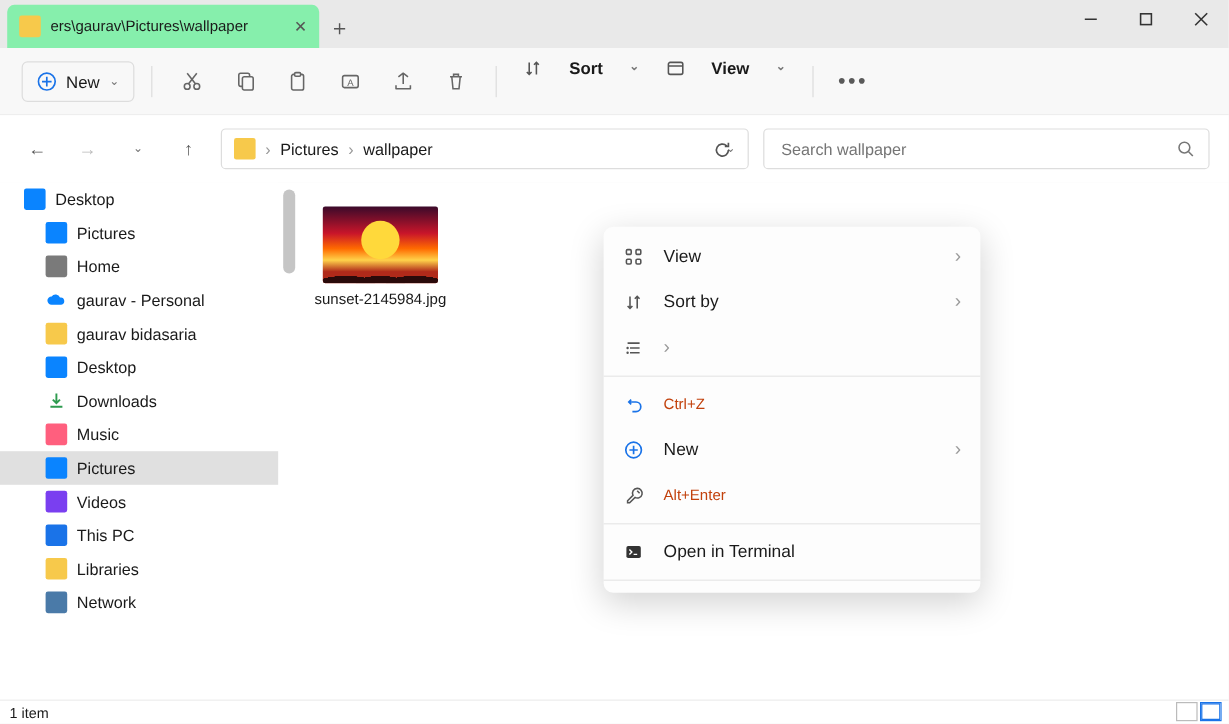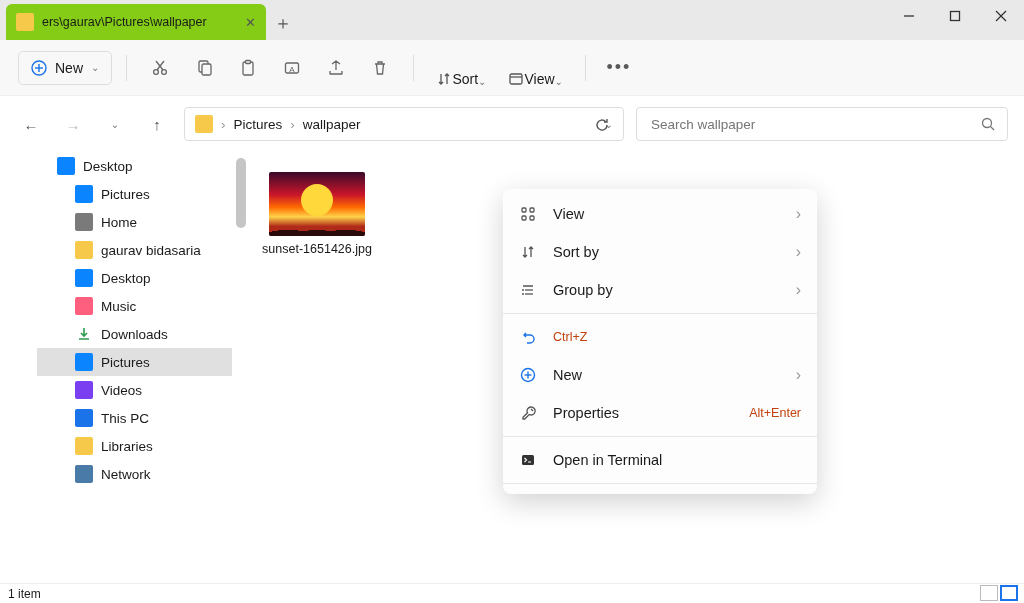--- a/index.html
+++ b/index.html
@@ -1,46 +1,46 @@
 <!DOCTYPE html>
 <html><head>
 <meta charset="utf-8">
 <style>
   * { box-sizing: border-box; font-family: "Segoe UI", Arial, sans-serif; }
   body { margin: 0; width: 1024px; height: 603px; background: #f5f5f5; overflow: hidden; position: relative; color: #1a1a1a; }
   
   
   .titlebar { height: 40px; background: #e9e9e9; display: flex; align-items: flex-end; position: relative; }
-  .tab { background: #84cc16; height: 36px; width: 260px; margin-left: 6px; border-radius: 6px 6px 0 0; display: flex; align-items: center; padding: 0 10px; gap: 8px; font-size: 12.5px; position: relative; }
+  .tab { background: #86efac; height: 36px; width: 260px; margin-left: 6px; border-radius: 6px 6px 0 0; display: flex; align-items: center; padding: 0 10px; gap: 8px; font-size: 12.5px; position: relative; }
   .tab .close { margin-left: auto; font-size: 13px; color: #555; }
   .newtab { width: 34px; height: 34px; display: flex; align-items: center; justify-content: center; font-size: 18px; color: #555; }
   .win-controls { position: absolute; right: 0; top: 0; display: flex; }
   .win-btn { width: 46px; height: 32px; display: flex; align-items: center; justify-content: center; font-size: 13px; }
   
   
   .toolbar { height: 56px; background: #f8f8f8; display: flex; align-items: center; padding: 0 18px; gap: 6px; border-bottom: 1px solid #eee; }
   .new-btn { display: flex; align-items: center; gap: 8px; height: 34px; padding: 0 12px; border: 1px solid #ddd; border-radius: 5px; font-size: 14px; }
   .tool-ico { width: 38px; height: 38px; display: flex; align-items: center; justify-content: center; color: #5a5a5a; }
   .tool-sep { width: 1px; height: 26px; background: #ddd; margin: 0 8px; }
-  .tool-text { display: flex; align-items: flex-end; gap: 0; padding: 0 8px; font-size: 14px; height: 38px; }
+  .tool-text { display: flex; align-items: flex-start; gap: 22px; padding: 0 8px; font-size: 14px; height: 38px; font-weight: bold; }
   .chev { font-size: 10px; color: #777; }
   
   
   .navrow { height: 56px; background: #fff; display: flex; align-items: center; padding: 0 16px; gap: 12px; }
   .nav-arrow { width: 30px; height: 30px; display: flex; align-items: center; justify-content: center; color: #555; font-size: 15px; }
   .address { flex: 0 0 440px; height: 34px; border: 1px solid #ddd; border-radius: 4px; display: flex; align-items: center; padding: 0 10px; gap: 8px; font-size: 13.5px; position: relative; }
   .addr-chev { margin-left: auto; }
   .refresh { width: 30px; margin-left: 4px; }
   .search { flex: 1; height: 34px; border: 1px solid #ddd; border-radius: 4px; display: flex; align-items: center; padding: 16px 12px; gap: 8px; }
   .search input { flex: 1; border: none; outline: none; font-size: 13.5px; background: transparent; }
   
   
   .main { position: absolute; top: 152px; left: 0; right: 0; bottom: 20px; display: flex; background: #fff; }
   .sidebar { width: 232px; overflow: hidden; background: #fff; }
-  .side-item { height: 28px; display: flex; align-items: center; gap: 8px; padding-left: 20px; font-size: 13.5px; white-space: nowrap; margin-left: 37px; }
+  .side-item { height: 28px; display: flex; align-items: center; gap: 8px; padding-left: 20px; font-size: 13.5px; white-space: nowrap; }
   .side-item.indent { padding-left: 38px; }
   .side-item.selected { background: #e0e0e0; }
   .side-ico { width: 18px; height: 18px; border-radius: 2px; display: inline-flex; align-items: center; justify-content: center; font-size: 11px; color: #fff; }
   .side-scroll { width: 10px; height: 70px; background: #c5c5c5; border-radius: 5px; position: absolute; left: 236px; top: 6px; }
   
   .content { flex: 1; position: relative; padding: 20px 30px; }
   .file-item { width: 110px; text-align: center; font-size: 12.5px; }
   .thumb { width: 96px; height: 64px; margin: 0 auto 6px; border-radius: 2px; background: linear-gradient(to bottom, #3a0a2a 0%, #c8152a 35%, #ff6a00 55%, #ffd24a 70%, #b02a1a 85%); position: relative; overflow: hidden; }
   .thumb .sun { width: 32px; height: 32px; border-radius: 50%; background: #ffd93b; position: absolute; top: 12px; left: 32px; }
   .thumb .palm { position: absolute; bottom: 0; left: 0; right: 0; height: 24px; background: radial-gradient(ellipse 40px 10px at 20% 100%, #2a0a0a 60%, transparent 61%), radial-gradient(ellipse 34px 10px at 50% 100%, #2a0a0a 60%, transparent 61%), radial-gradient(ellipse 40px 10px at 80% 100%, #2a0a0a 60%, transparent 61%); }
@@ -195,39 +195,47 @@
       </div>
       <div class="side-item indent">
         <span class="side-ico" style="background: rgb(10, 132, 255);"></span>
         <span>Pictures</span>
       </div>
       <div class="side-item indent">
         <span class="side-ico" style="background: rgb(122, 122, 122);"></span>
         <span>Home</span>
       </div>
       <div class="side-item indent">
+        <span class="side-ico" style="background: transparent;">
+          <svg width="18" height="12">
+            <path d="M5 10 a3.5 3.5 0 0 1 0 -7 a4 4 0 0 1 7 1 a3 3 0 0 1 1 6 z" fill="#0a84ff"></path>
+          </svg>
+        </span>
+        <span>gaurav - Personal</span>
+      </div>
+      <div class="side-item indent">
         <span class="side-ico" style="background: rgb(247, 201, 75);"></span>
         <span>gaurav bidasaria</span>
       </div>
       <div class="side-item indent">
         <span class="side-ico" style="background: rgb(10, 132, 255);"></span>
         <span>Desktop</span>
-      </div>
-      <div class="side-item indent">
-        <span class="side-ico" style="background: rgb(255, 95, 126);"></span>
-        <span>Music</span>
       </div>
       <div class="side-item indent">
         <span class="side-ico" style="background: transparent;">
           <svg width="16" height="16">
             <path d="M8 2 v8 m-3 -3 l3 3 l3 -3 M3 13 h10" fill="none" stroke="#2e9b4f" stroke-width="1.6"></path>
           </svg>
         </span>
         <span>Downloads</span>
       </div>
+      <div class="side-item indent">
+        <span class="side-ico" style="background: rgb(255, 95, 126);"></span>
+        <span>Music</span>
+      </div>
       <div class="side-item indent selected">
         <span class="side-ico" style="background: rgb(10, 132, 255);"></span>
         <span>Pictures</span>
       </div>
       <div class="side-item indent">
         <span class="side-ico" style="background: rgb(122, 63, 240);"></span>
         <span>Videos</span>
       </div>
       <div class="side-item indent">
         <span class="side-ico" style="background: rgb(26, 115, 232);"></span>
@@ -242,21 +250,21 @@
         <span>Network</span>
       </div>
     </div>
   <div class="side-scroll"></div>
   <div class="content">
     <div class="file-item">
       <div class="thumb">
         <div class="sun"></div>
           <div class="palm"></div>
       </div>
-      <div>sunset-1651426.jpg</div>
+      <div>sunset-2145984.jpg</div>
     </div>
   </div>
 </div>
 
 <div class="ctx" id="ctx">
     <div class="ctx-item">
       <span class="ctx-ico">
         <svg width="16" height="16">
           <rect x="2" y="2" width="4" height="4" fill="none" stroke="#555" stroke-width="1.3" rx="1"></rect>
           <rect x="10" y="2" width="4" height="4" fill="none" stroke="#555" stroke-width="1.3" rx="1"></rect>
@@ -279,21 +287,20 @@
     <div class="ctx-item">
       <span class="ctx-ico">
         <svg width="16" height="16">
           <line x1="3" y1="4" x2="13" y2="4" stroke="#555" stroke-width="1.5"></line>
           <line x1="5" y1="8" x2="13" y2="8" stroke="#555" stroke-width="1.3"></line>
           <line x1="5" y1="12" x2="13" y2="12" stroke="#555" stroke-width="1.3"></line>
           <circle cx="3" cy="8" r="1" fill="#555"></circle>
           <circle cx="3" cy="12" r="1" fill="#555"></circle>
         </svg>
       </span>
-      <span class="ctx-label">Group by</span>
       <span class="ctx-right" style="font-size: 16px; color: rgb(153, 153, 153);">›</span>
     </div>
     <div class="ctx-sep"></div>
     <div class="ctx-item">
       <span class="ctx-ico">
         <svg width="16" height="16">
           <path d="M4 6 h6 a4 4 0 0 1 0 8 h-3 M6 4 l-2 2 l2 2" fill="none" stroke="#1a73e8" stroke-width="1.4"></path>
         </svg>
       </span>
       <span class="ctx-right">Ctrl+Z</span>
@@ -308,21 +315,20 @@
       </span>
       <span class="ctx-label">New</span>
       <span class="ctx-right" style="font-size: 16px; color: rgb(153, 153, 153);">›</span>
     </div>
     <div class="ctx-item">
       <span class="ctx-ico">
         <svg width="16" height="16">
           <path d="M11 2 a4 4 0 0 0 -3.5 5.8 L3 12.3 V14 h1.7 l4.5 -4.5 A4 4 0 1 0 11 2 z M11 4 l2 2" fill="none" stroke="#555" stroke-width="1.3"></path>
         </svg>
       </span>
-      <span class="ctx-label">Properties</span>
       <span class="ctx-right">Alt+Enter</span>
     </div>
     <div class="ctx-sep"></div>
     <div class="ctx-item">
       <span class="ctx-ico">
         <svg width="16" height="16">
           <rect x="2" y="3" width="12" height="10" rx="1.5" fill="#333"></rect>
           <path d="M4.5 6 l2 2 l-2 2 M8 10 h3" stroke="#fff" stroke-width="1.2" fill="none"></path>
         </svg>
       </span>

